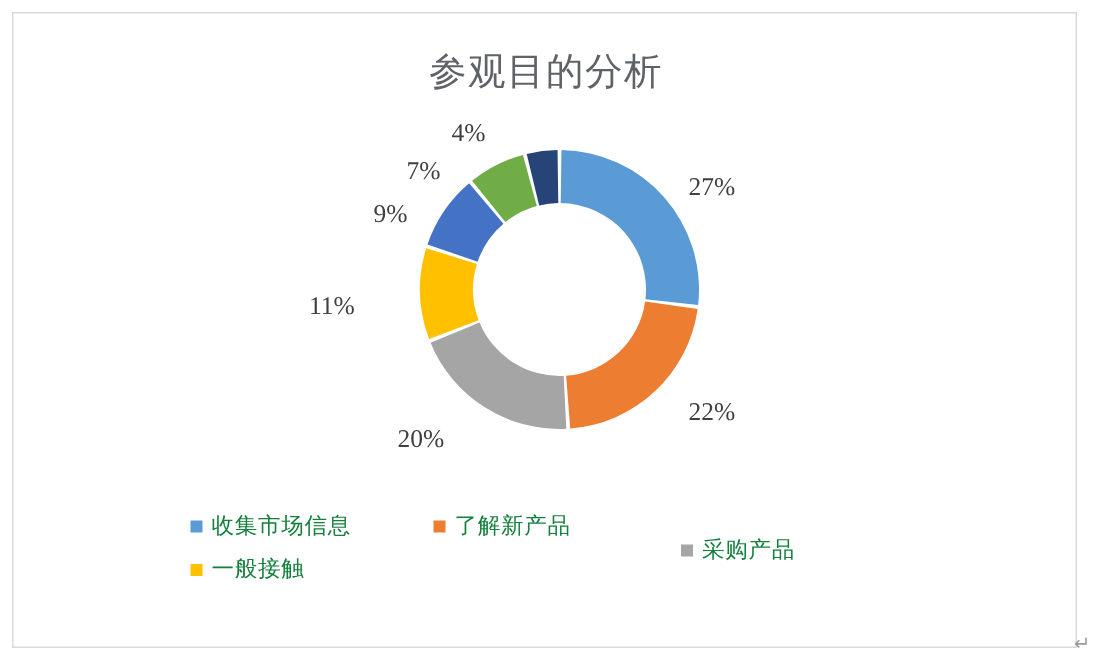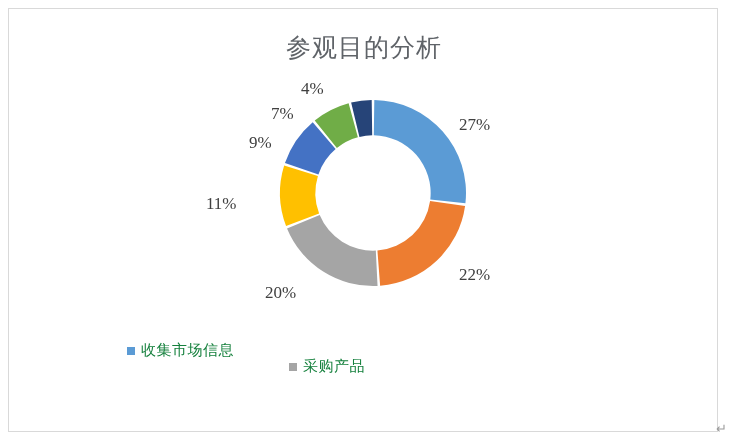--- a/index.html
+++ b/index.html
@@ -110,27 +110,35 @@
   <div class="pct-label" style="left:262px;top:95px;">7%</div>
   <div class="pct-label" style="left:292px;top:70px;">4%</div>
 
   <div id="legend">
 
     <div class="legend-row">
       <div class="legend-item legend-col-1">
         <span class="legend-swatch" style="background: rgb(91, 155, 213);"></span>
         <span class="legend-text">收集市场信息</span>
       </div>
+      <div class="legend-item legend-col-2">
+        <span class="legend-swatch" style="background: rgb(237, 125, 49);"></span>
+        <span class="legend-text">了解新产品</span>
+      </div>
       <div class="legend-item legend-col-3">
         <span class="legend-swatch" style="background: rgb(165, 165, 165);"></span>
         <span class="legend-text">采购产品</span>
       </div>
     </div>
 
     <div class="legend-row">
+      <div class="legend-item legend-col-1">
+        <span class="legend-swatch" style="background: rgb(255, 192, 0);"></span>
+        <span class="legend-text">一般接触</span>
+      </div>
     </div>
 
 
   </div>
 
 </div>
 
 <div id="pilcrow">↵</div>
 
 </body></html>

